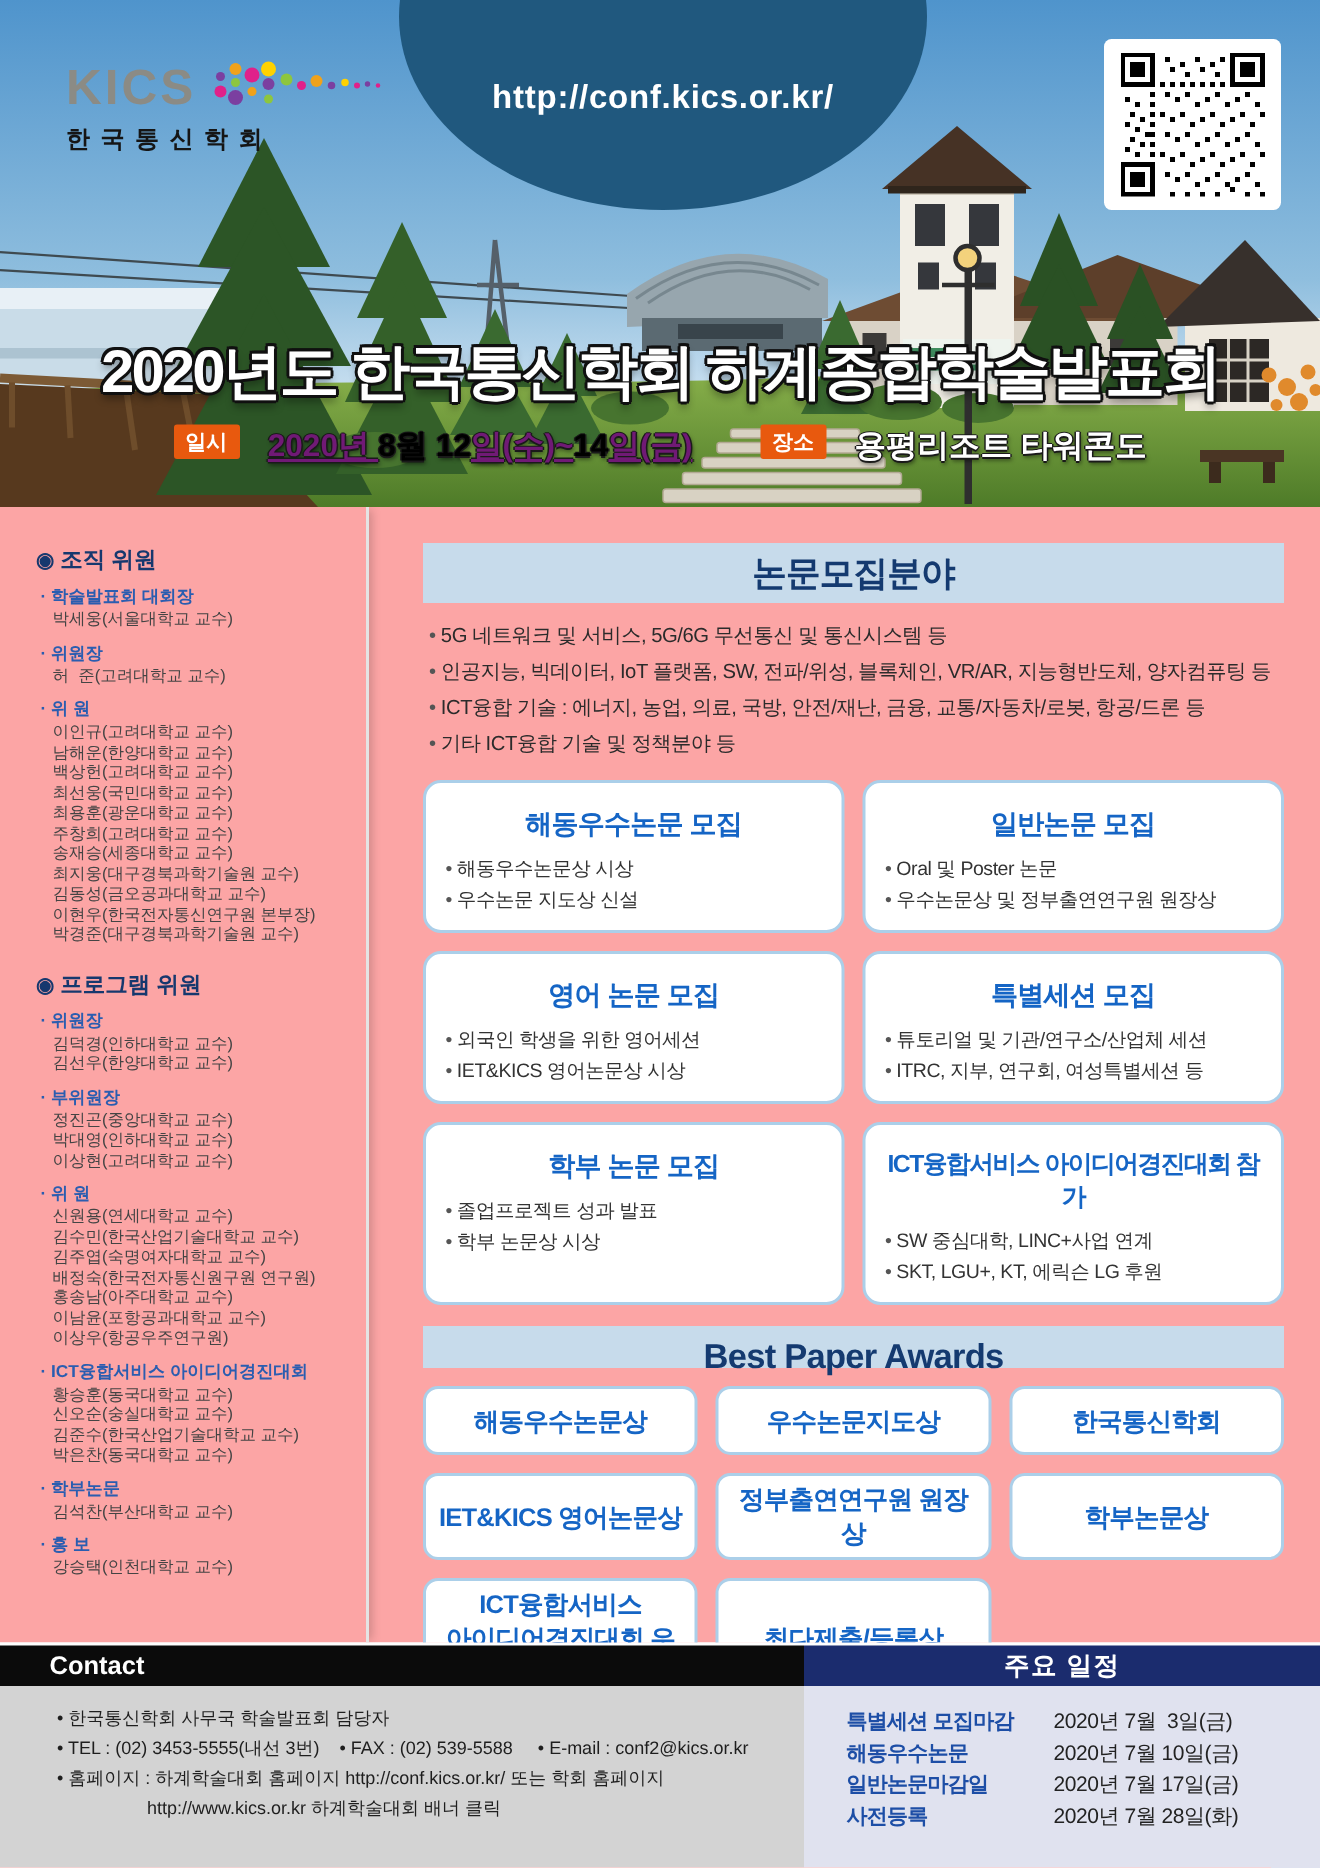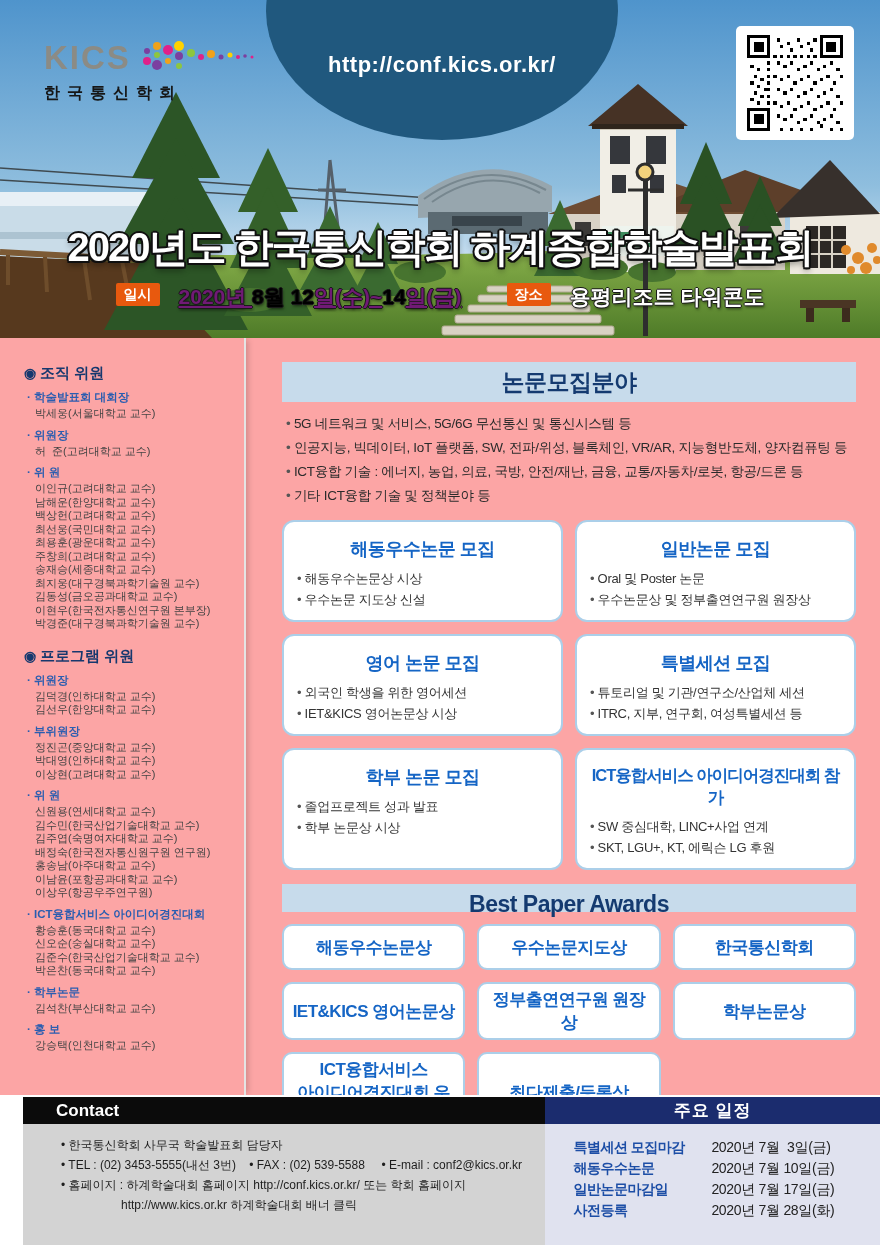--- a/index.html
+++ b/index.html
@@ -47,21 +47,21 @@
   .box-title{font-size:18px;font-weight:bold;color:#1565c5;text-align:center;margin:6px 0 7px;letter-spacing:-0.5px;}
   .box-title.small{font-size:16.5px;letter-spacing:-1px;}
   .box .b-line{font-size:13px;line-height:21px;color:#333;letter-spacing:-0.3px;}
   .bpa-banner{margin-top:14px;height:28px;line-height:40px;}
   .awards-grid{display:grid;grid-template-columns:1fr 1fr 1fr;gap:12px;margin-top:12px;}
   .award{border:2px solid #abcfe9;border-radius:10px;min-height:46px;display:flex;align-items:center;justify-content:center;
     color:#1565c5;font-size:17px;font-weight:bold;text-align:center;white-space:pre-line;letter-spacing:-0.5px;padding:4px 6px;background:#fff;}
 
   
   .footer{display:flex;height:150px;border-top:2px solid #fff;}
-  .f-left{width:626px;display:flex;flex-direction:column;margin-left:23px;}
+  .f-left{width:626px;display:flex;flex-direction:column;}
   .f-left-header{height:27px;background:#0b0b0b;color:#fff;font-size:17px;font-weight:bold;display:flex;align-items:center;padding-left:33px;}
   .f-left-body{flex:1;background:#d3d3d3;padding:11px 8px 0 38px;}
   .c-line{font-size:12px;color:#1e1e1e;line-height:20px;white-space:pre-wrap;}
   .f-right{width:401px;display:flex;flex-direction:column;}
   .f-right-header{height:27px;background:#1b2c6e;color:#fff;font-size:17px;font-weight:bold;display:flex;align-items:center;justify-content:center;letter-spacing:1px;}
   .f-right-body{flex:1;background:#e0e2ef;padding:13px 0 0 28px;}
   .sched-row{display:flex;font-size:14px;line-height:21px;}
   .sched-label{width:138px;color:#1d4ea6;font-weight:bold;letter-spacing:-0.5px;}
   .sched-date{color:#222;white-space:pre;letter-spacing:-0.3px;}
 </style>

